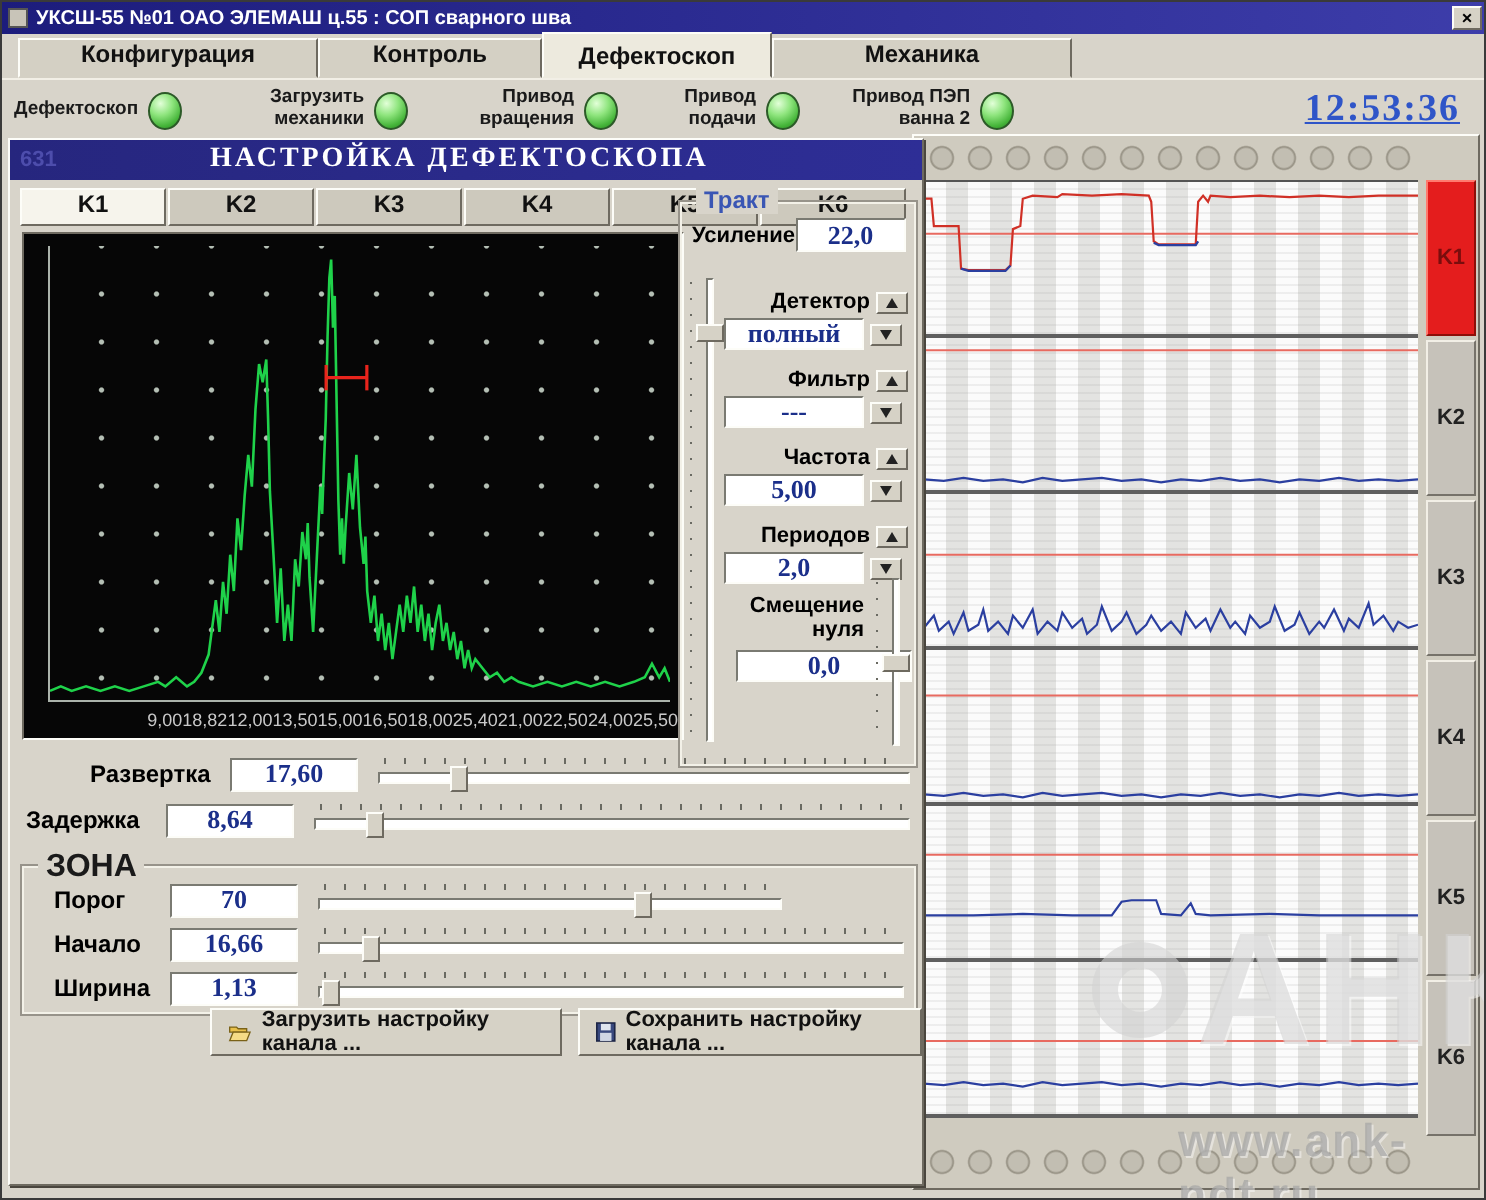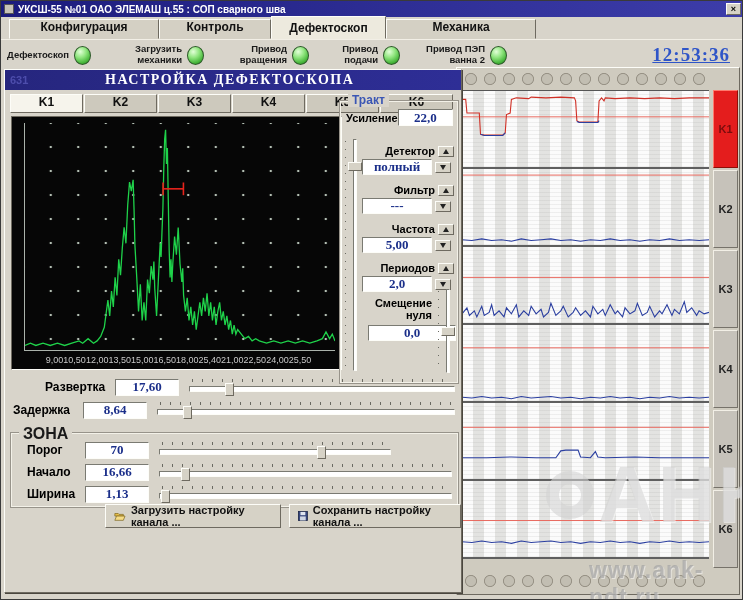--- a/index.html
+++ b/index.html
@@ -70,21 +70,21 @@
   .chtab.active{background:#f6f4ec;}
   
   #ascan{position:absolute;left:6px;top:46px;width:331px;height:254px;background:#060606;
          border:1px solid;border-color:#6e6a60 #fdfdf8 #fdfdf8 #6e6a60;}
   #plot{position:absolute;left:12px;top:6px;right:6px;bottom:18px;
         border-left:1px solid #aab2aa;border-bottom:1px solid #aab2aa;
         background-image:radial-gradient(circle,#b4bfb4 1px,rgba(0,0,0,0) 1.6px);
         background-size:27.5px 24px;background-position:12px 12px;}
   #plot svg{position:absolute;left:0;top:0;width:100%;height:100%;}
   #xlabels{position:absolute;left:6px;right:2px;bottom:2px;height:12px;display:flex;
-           justify-content:center;font:9px "Liberation Sans",sans-serif;color:#c9c9c9;}
+           justify-content:flex-end;font:9px "Liberation Sans",sans-serif;color:#c9c9c9;}
   
   .gbox{position:absolute;border:1px solid #97938a;box-shadow:inset 0 0 0 1px #f3f1e8;}
   .gbox .legend{position:absolute;top:-8px;left:8px;background:#d8d4ca;padding:0 4px;
                 font:bold 12px "Liberation Sans",sans-serif;}
   #tract{left:334px;top:30px;width:120px;height:284px;}
   #tract .legend{color:#3a56b4;}
   #gain-row{position:absolute;left:6px;top:8px;right:5px;display:flex;align-items:center;}
   #gain-row .glbl{font:bold 11px "Liberation Sans",sans-serif;}
   #gain-field{margin-left:auto;width:56px;height:17px;}
   .spin-block{position:absolute;right:4px;width:92px;}
@@ -258,21 +258,21 @@
       <div id="plot">
         <svg id="ascan-svg" viewBox="0 0 1000 1000" preserveAspectRatio="none">
             <polyline points="0,980 17.44186046511632,970 34.883720930232535,980 58.13953488372093,970 81.39534883720933,980 104.65116279069773,970 127.90697674418603,980 151.1627906976744,970 174.4186046511628,960 186.04651162790694,970 203.48837209302326,950 220.9302325581396,970 232.5581395348837,960 244.18604651162786,940 255.8139534883721,900 261.6279069767442,840 267.44186046511624,780 273.25581395348837,850 279.0697674418605,740 284.8837209302326,810 290.69767441860466,680 296.51162790697674,760 302.3255813953488,600 308.13953488372096,670 313.9534883720931,550 319.7674418604651,460 325.5813953488372,530 331.39534883720927,360 337.20930232558146,260 343.02325581395354,300 348.8372093023256,250 351.7441860465117,380 354.6511627906977,540 360.4651162790697,680 366.2790697674419,830 372.093023255814,710 377.90697674418607,870 383.72093023255815,790 389.5348837209302,870 395.34883720930236,690 401.16279069767444,750 406.9767441860465,630 412.7906976744187,690 415.6976744186046,610 418.6046511627907,730 424.4186046511628,850 430.23255813953483,690 436.04651162790697,530 438.9534883720931,590 441.8604651162792,480 444.76744186046506,380 447.6744186046511,200 450.58139534883725,70 453.4883720930233,30 456.3953488372094,180 459.3023255813953,110 462.2093023255814,340 465.1162790697674,560 468.02325581395354,680 470.93023255813966,600 473.83720930232556,700 476.7441860465116,620 482.5581395348838,500 488.37209302325573,580 494.186046511628,460 497.093023255814,540 500.0000000000001,620 505.8139534883721,700 508.72093023255815,640 511.6279069767442,760 517.4418604651162,830 523.2558139534884,770 529.0697674418606,870 534.8837209302325,810 540.6976744186047,890 546.5116279069767,830 552.3255813953488,910 558.139534883721,850 563.953488372093,790 569.7674418604652,850 575.5813953488371,770 581.3953488372093,830 587.2093023255816,750 593.0232558139535,850 598.8372093023256,790 604.6511627906976,870 610.4651162790698,810 616.2790697674419,890 622.0930232558139,830 627.9069767441862,790 633.7209302325581,870 639.5348837209302,830 645.3488372093025,890 651.1627906976744,850 656.9767441860465,910 662.7906976744185,870 668.6046511627908,930 674.4186046511629,890 680.2325581395348,930 686.0465116279071,910 697.6744186046512,930 709.3023255813954,950 720.9302325581394,940 732.5581395348838,960 744.186046511628,950 755.8139534883721,960 779.0697674418604,970 802.3255813953489,960 825.5813953488372,970 848.8372093023256,960 872.0930232558139,970 895.3488372093022,960 918.6046511627908,970 941.8604651162791,960 959.3023255813954,950 970.9302325581394,920 982.5581395348837,950 991.2790697674419,930 1000,960" fill="none" stroke="#1fd24a" stroke-width="1.3" vector-effect="non-scaling-stroke"></polyline>
             <line x1="445.34883720930236" y1="290" x2="511.0465116279069" y2="290" stroke="#e8241c" stroke-width="1.6" vector-effect="non-scaling-stroke"></line>
             <line x1="445.34883720930236" y1="262" x2="445.34883720930236" y2="318" stroke="#e8241c" stroke-width="1.6" vector-effect="non-scaling-stroke"></line>
             <line x1="511.0465116279069" y1="262" x2="511.0465116279069" y2="318" stroke="#e8241c" stroke-width="1.6" vector-effect="non-scaling-stroke"></line>
           </svg>
       </div>
       <div id="xlabels">
           <span>9,00</span>
-          <span>10,50</span>
+          <span>18,82</span>
           <span>12,00</span>
           <span>13,50</span>
           <span>15,00</span>
           <span>16,50</span>
           <span>18,00</span>
           <span>25,40</span>
           <span>21,00</span>
           <span>22,50</span>
           <span>24,00</span>
           <span>25,50</span>

